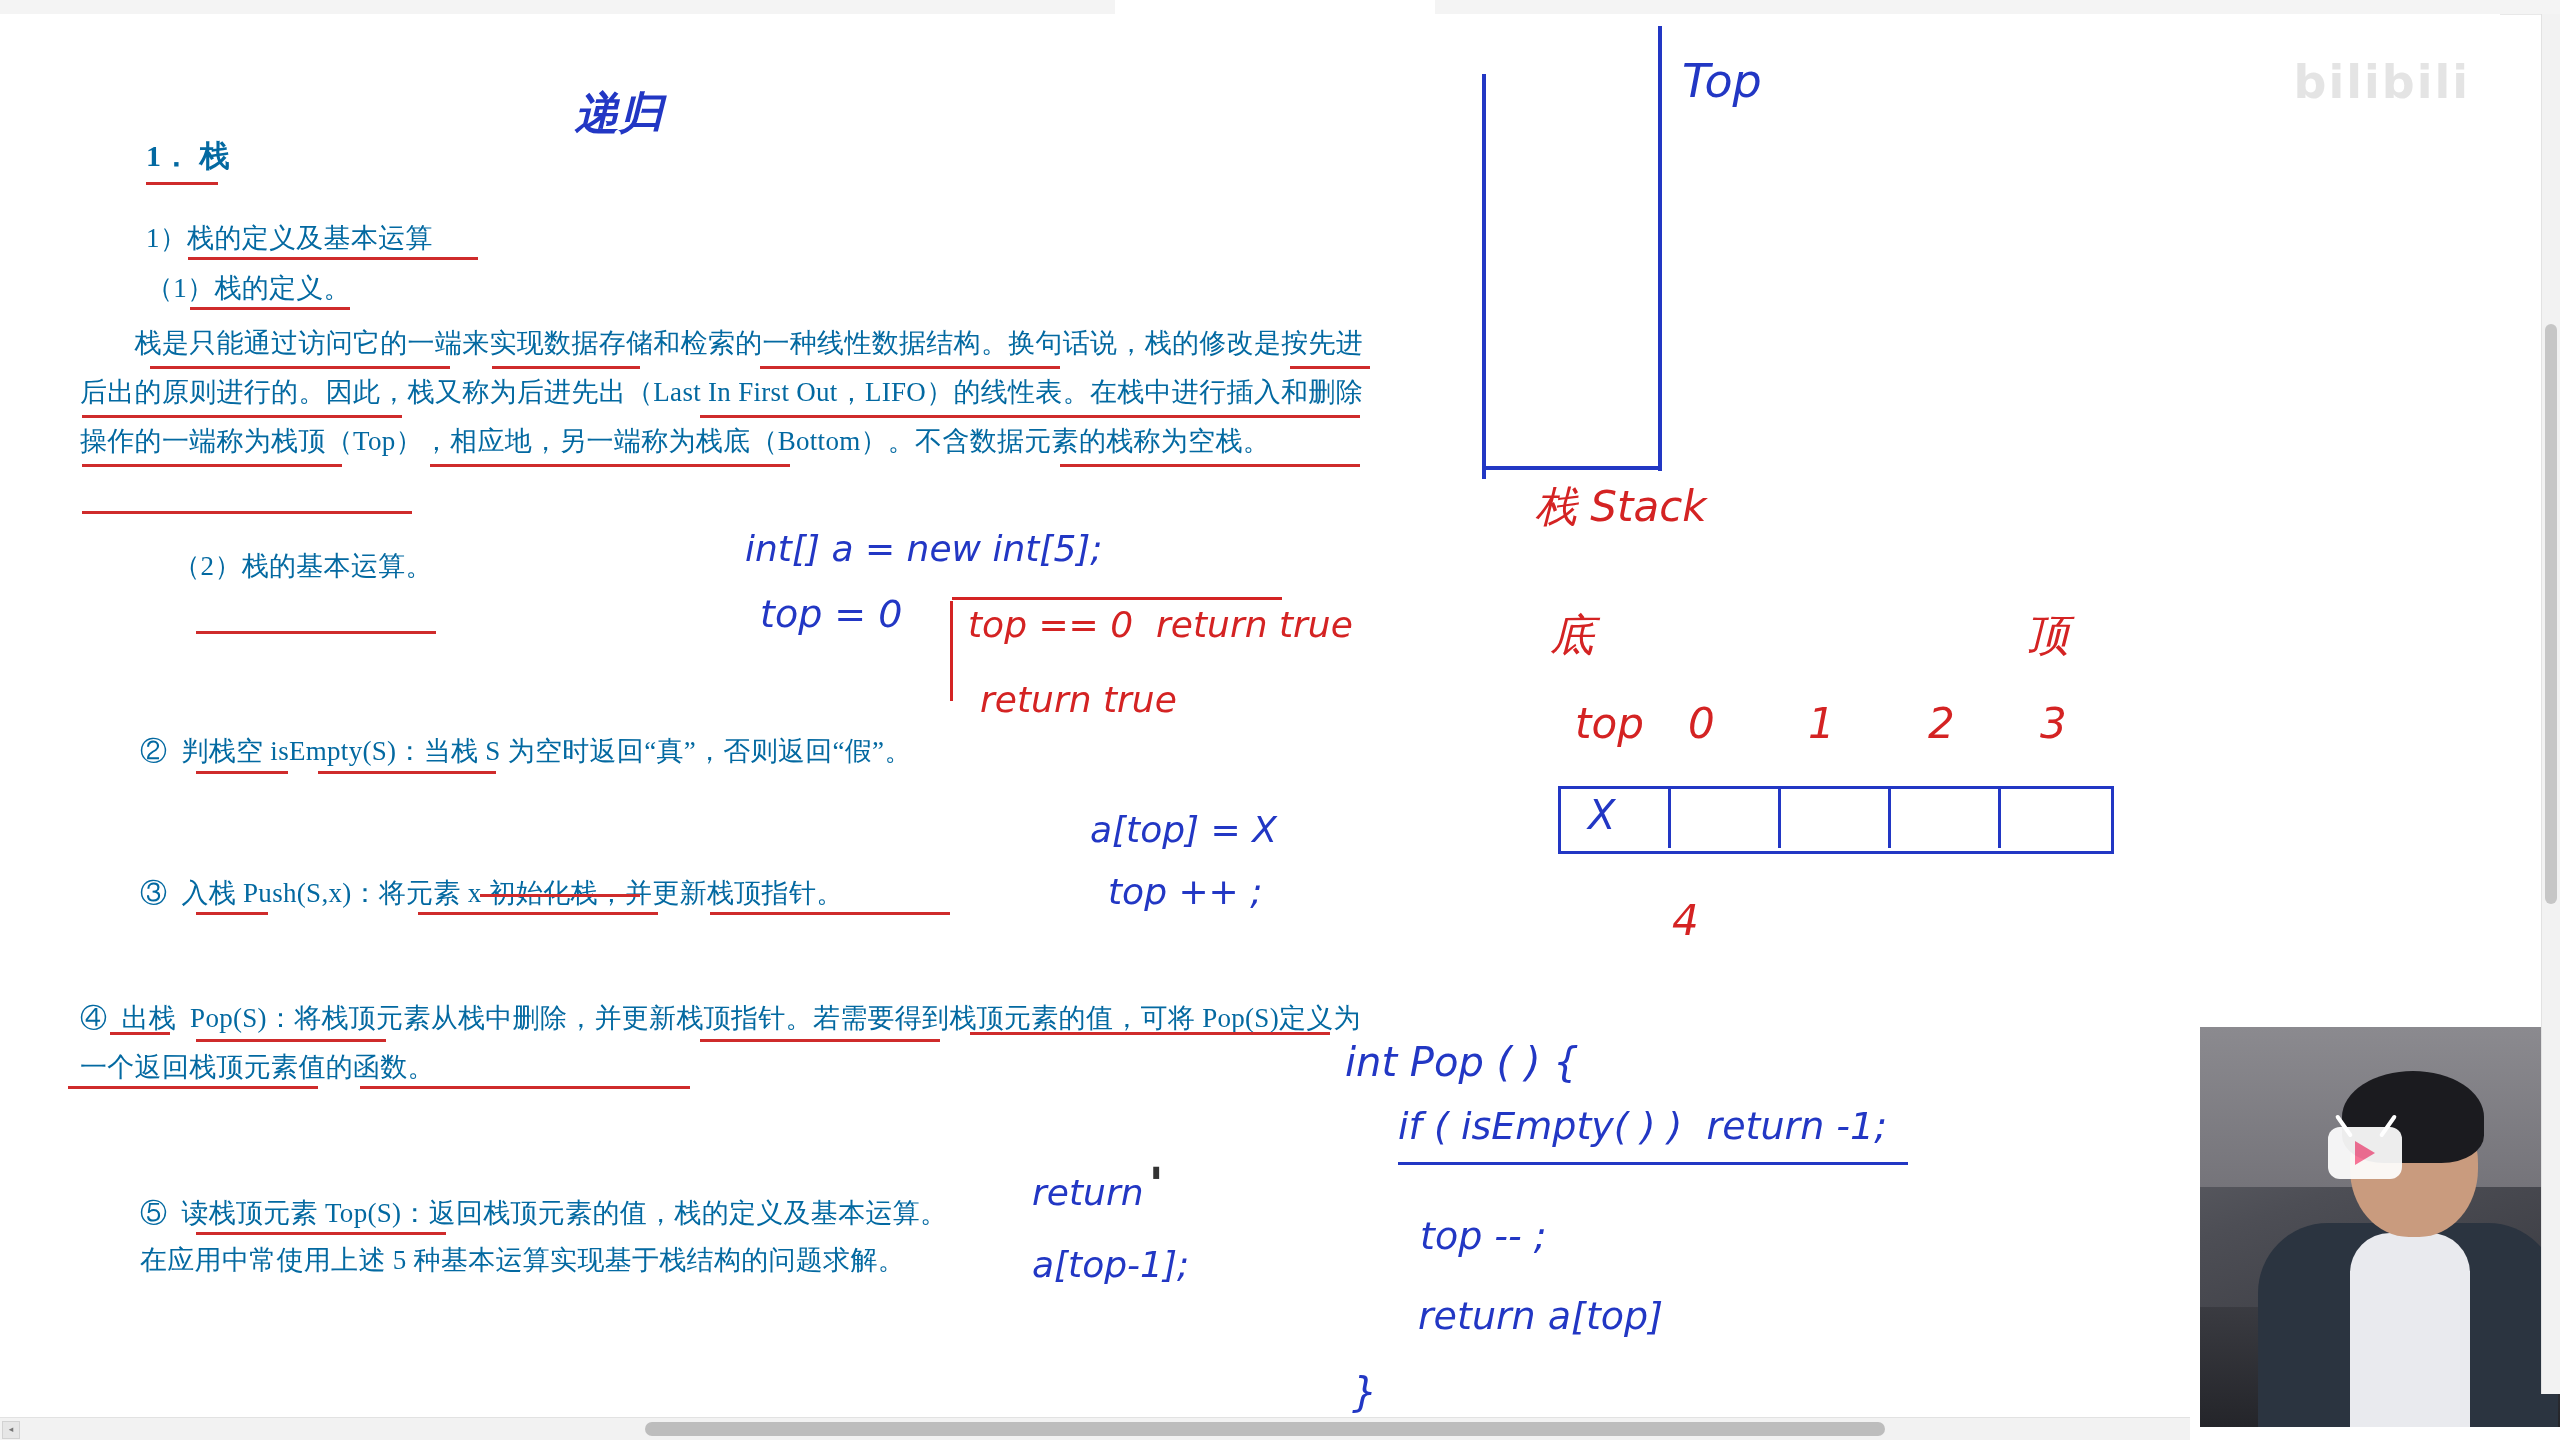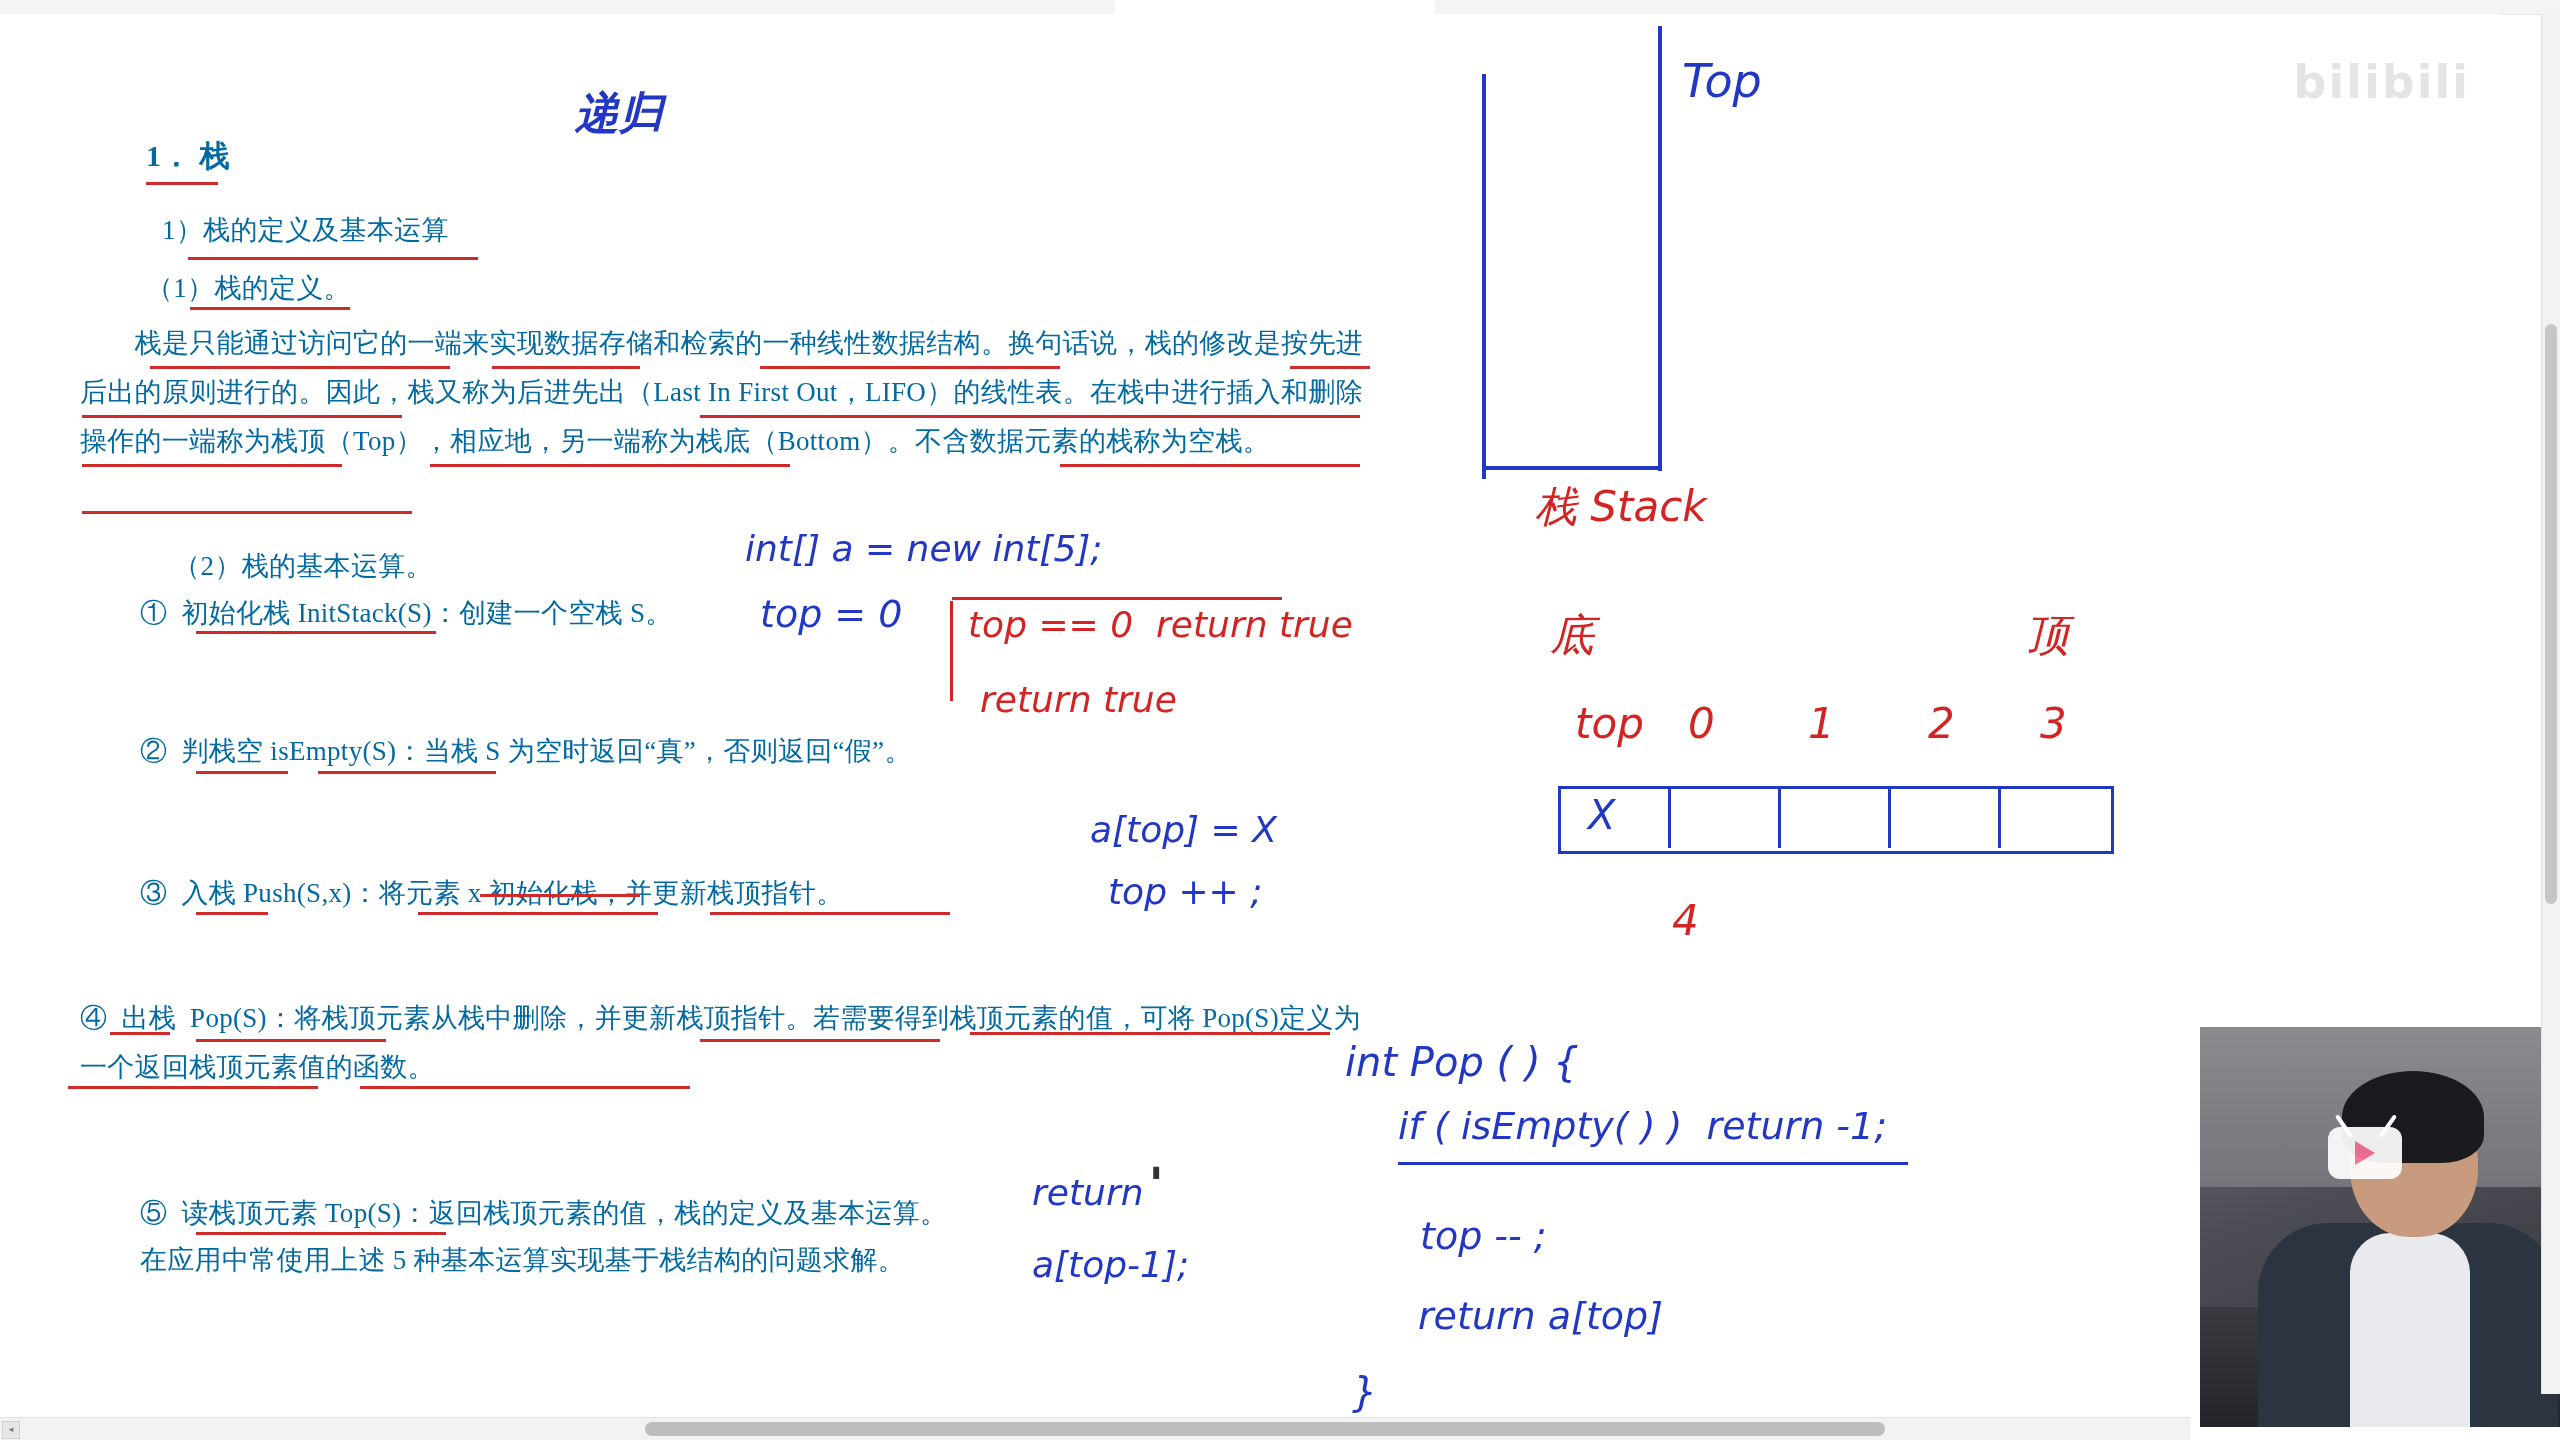--- a/index.html
+++ b/index.html
@@ -211,42 +211,41 @@
 
   <div class="top-strip">
     <div class="page-edge"></div>
   </div>
 
   <div class="doc">
 
     <div class="doc-text heading" style="left:146px; top:122px;">1． 栈</div>
     <div class="ul" style="left:146px; top:168px; width:72px;"></div>
 
-    <div class="doc-text line" style="left:146px; top:192px;margin-left:16px;">1）栈的定义及基本运算</div>
+    <div class="doc-text line" style="left:146px; top:200px;">1）栈的定义及基本运算</div>
     <div class="ul" style="left:188px; top:243px; width:290px;"></div>
 
     <div class="doc-text line" style="left:146px; top:250px;">（1）栈的定义。</div>
     <div class="ul" style="left:190px; top:293px; width:160px;"></div>
 
     <div class="doc-text para" style="left:80px; top:305px;">　　栈是只能通过访问它的一端来实现数据存储和检索的一种线性数据结构。换句话说，栈的修改是按先进后出的原则进行的。因此，栈又称为后进先出（Last In First Out，LIFO）的线性表。在栈中进行插入和删除操作的一端称为栈顶（Top），相应地，另一端称为栈底（Bottom）。不含数据元素的栈称为空栈。</div>
 
     <div class="ul" style="left:150px; top:352px; width:300px;"></div>
     <div class="ul" style="left:492px; top:352px; width:148px;"></div>
     <div class="ul" style="left:760px; top:352px; width:300px;"></div>
     <div class="ul" style="left:1290px; top:352px; width:80px;"></div>
     <div class="ul" style="left:82px; top:401px; width:320px;"></div>
     <div class="ul" style="left:700px; top:401px; width:660px;"></div>
     <div class="ul" style="left:82px; top:450px; width:260px;"></div>
     <div class="ul" style="left:430px; top:450px; width:360px;"></div>
     <div class="ul" style="left:1060px; top:450px; width:300px;"></div>
     <div class="ul" style="left:82px; top:497px; width:330px;"></div>
 
     <div class="doc-text line" style="left:146px; top:528px;">　（2）栈的基本运算。</div>
 
-    <div class="doc-text line" style="left:140px; top:575px;">①  初始化栈 InitStack(S)：创建一个空栈 S。</div>
     <div class="ul" style="left:196px; top:617px; width:240px;"></div>
 
     <div class="doc-text line" style="left:140px; top:713px;">②  判栈空 isEmpty(S)：当栈 S 为空时返回“真”，否则返回“假”。</div>
     <div class="ul" style="left:196px; top:757px; width:92px;"></div>
     <div class="ul" style="left:318px; top:757px; width:178px;"></div>
 
     <div class="doc-text line" style="left:140px; top:855px;">③  入栈 Push(S,x)：将元素 x 初始化栈，并更新栈顶指针。</div>
     <div class="ul" style="left:196px; top:898px; width:72px;"></div>
     <div class="ul" style="left:418px; top:898px; width:240px;"></div>
     <div class="ul" style="left:710px; top:898px; width:240px;"></div>

